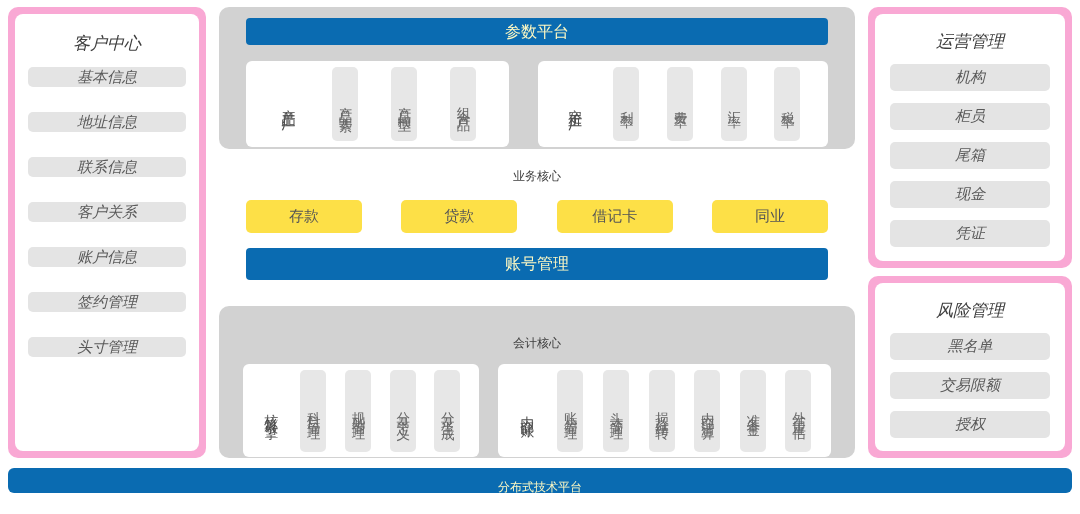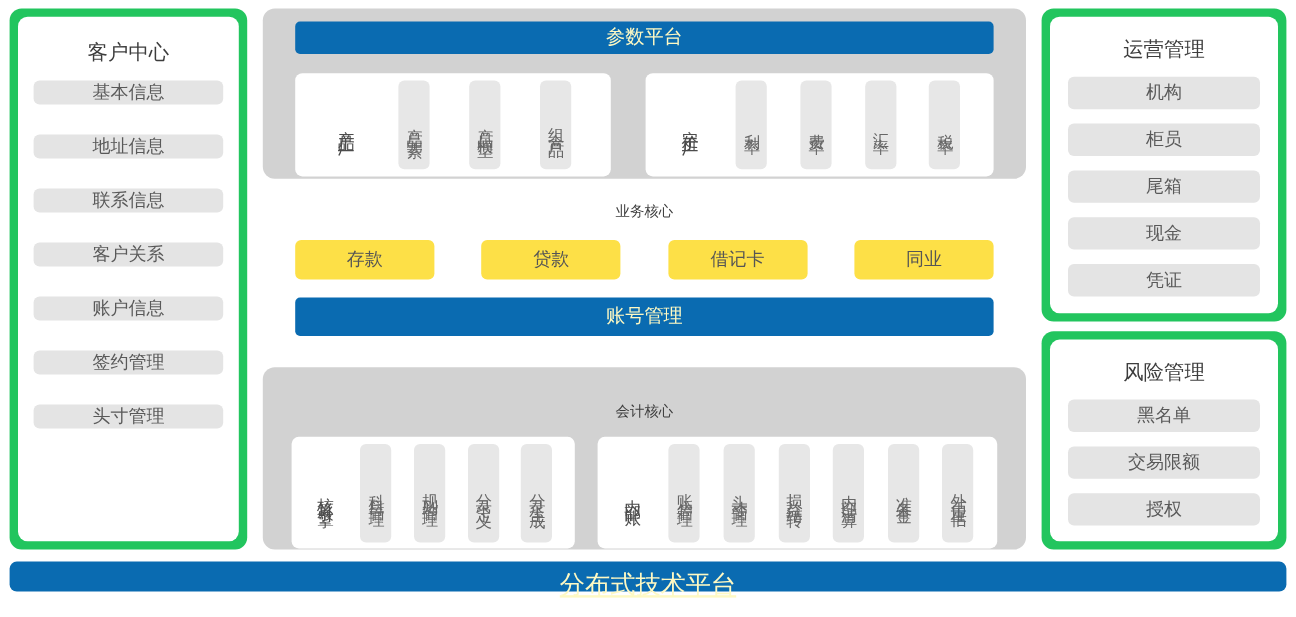--- a/index.html
+++ b/index.html
@@ -6,21 +6,21 @@
   body{
     width:1080px;height:514px;
     font-family:"Liberation Sans","DejaVu Sans",sans-serif;
     box-sizing:border-box;
     padding:7px 8px;
     overflow:hidden;
   }
   .main-row{display:flex;gap:13px;height:451px;}
 
   
-  .panel{background:#22c55e;border-radius:10px;padding:7px;box-sizing:border-box;}
+  .panel{background:#f9a8d4;border-radius:10px;padding:7px;box-sizing:border-box;font-style:italic;}
   .panel-card{background:#ffffff;border-radius:8px;height:100%;box-sizing:border-box;display:flex;flex-direction:column;align-items:stretch;}
   .panel-title{text-align:center;font-size:17px;font-weight:500;color:#3d3d3d;line-height:24px;}
   .chip{
     background:#e4e4e4;border-radius:5px;color:#595959;font-size:15px;
     display:flex;align-items:center;justify-content:center;flex:0 0 auto;
   }
 
   
   .left-panel{flex:0 0 198px;}
   .left-card{padding:18px 13px 0;}
@@ -71,21 +71,21 @@
   .acct-section{margin-top:26px;height:165px;padding:27px 24px 0;}
   .acct-section .section-title{line-height:20px;}
   .acct-section .vcards{margin-top:11px;}
   .acct-section .vcard{height:93px;}
   .vcard-engine{flex:0 0 236px;margin-right:19px;}
   .vcard-internal{flex:1 1 auto;}
   .acct-section .vchip{height:82px;letter-spacing:5px;}
   .acct-section .vlabel{letter-spacing:4px;}
 
   
-  .footer-bar{height:25px;line-height:39px;border-radius:6px;margin-top:10px;font-size:21px;font-weight:500;text-decoration:underline;}
+  .footer-bar{height:25px;line-height:39px;border-radius:6px;margin-top:10px;font-size:12px;font-weight:500;}
 </style>
 </head>
 <body>
 
 <div class="main-row">
 
   <aside class="panel left-panel">
     <div class="panel-card left-card">
       <div class="panel-title">客户中心</div>
       <div class="chip">基本信息</div>

